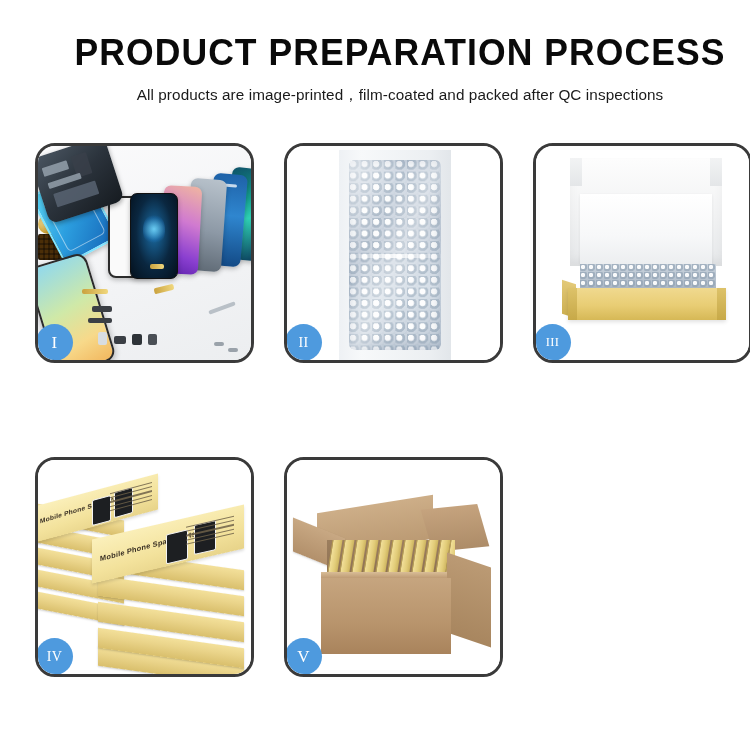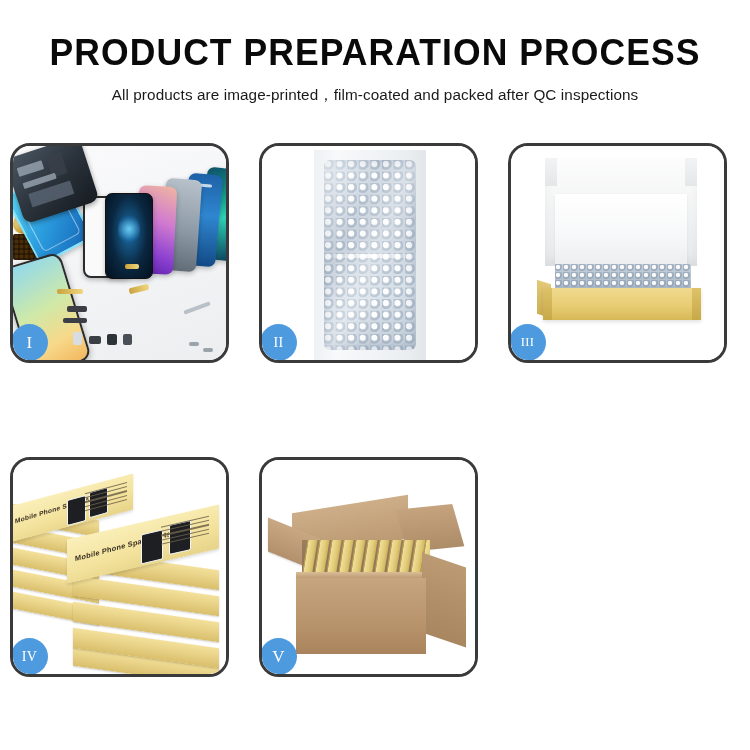--- a/index.html
+++ b/index.html
@@ -4,21 +4,21 @@
 <title>Product Preparation Process</title>
 <style>
   html,body{margin:0;padding:0;}
   body{
     width:750px;height:750px;
     background:#ffffff;
     font-family:"Liberation Sans","DejaVu Sans",sans-serif;
     overflow:hidden;
     position:relative;
   }
-  .page{position:absolute;inset:0;}
+  .page{position:absolute;inset:0;margin-left:25px;}
 
   
   .header{position:absolute;left:0;top:0;width:750px;text-align:center;}
   .title{
     font-family:"Liberation Sans","DejaVu Sans",sans-serif;
     font-size:37px;font-weight:700;color:#0a0a0a;
     letter-spacing:1.1px;
     margin:0;padding-top:34px;line-height:1.0;
     transform:scaleX(.96);
     white-space:nowrap;

